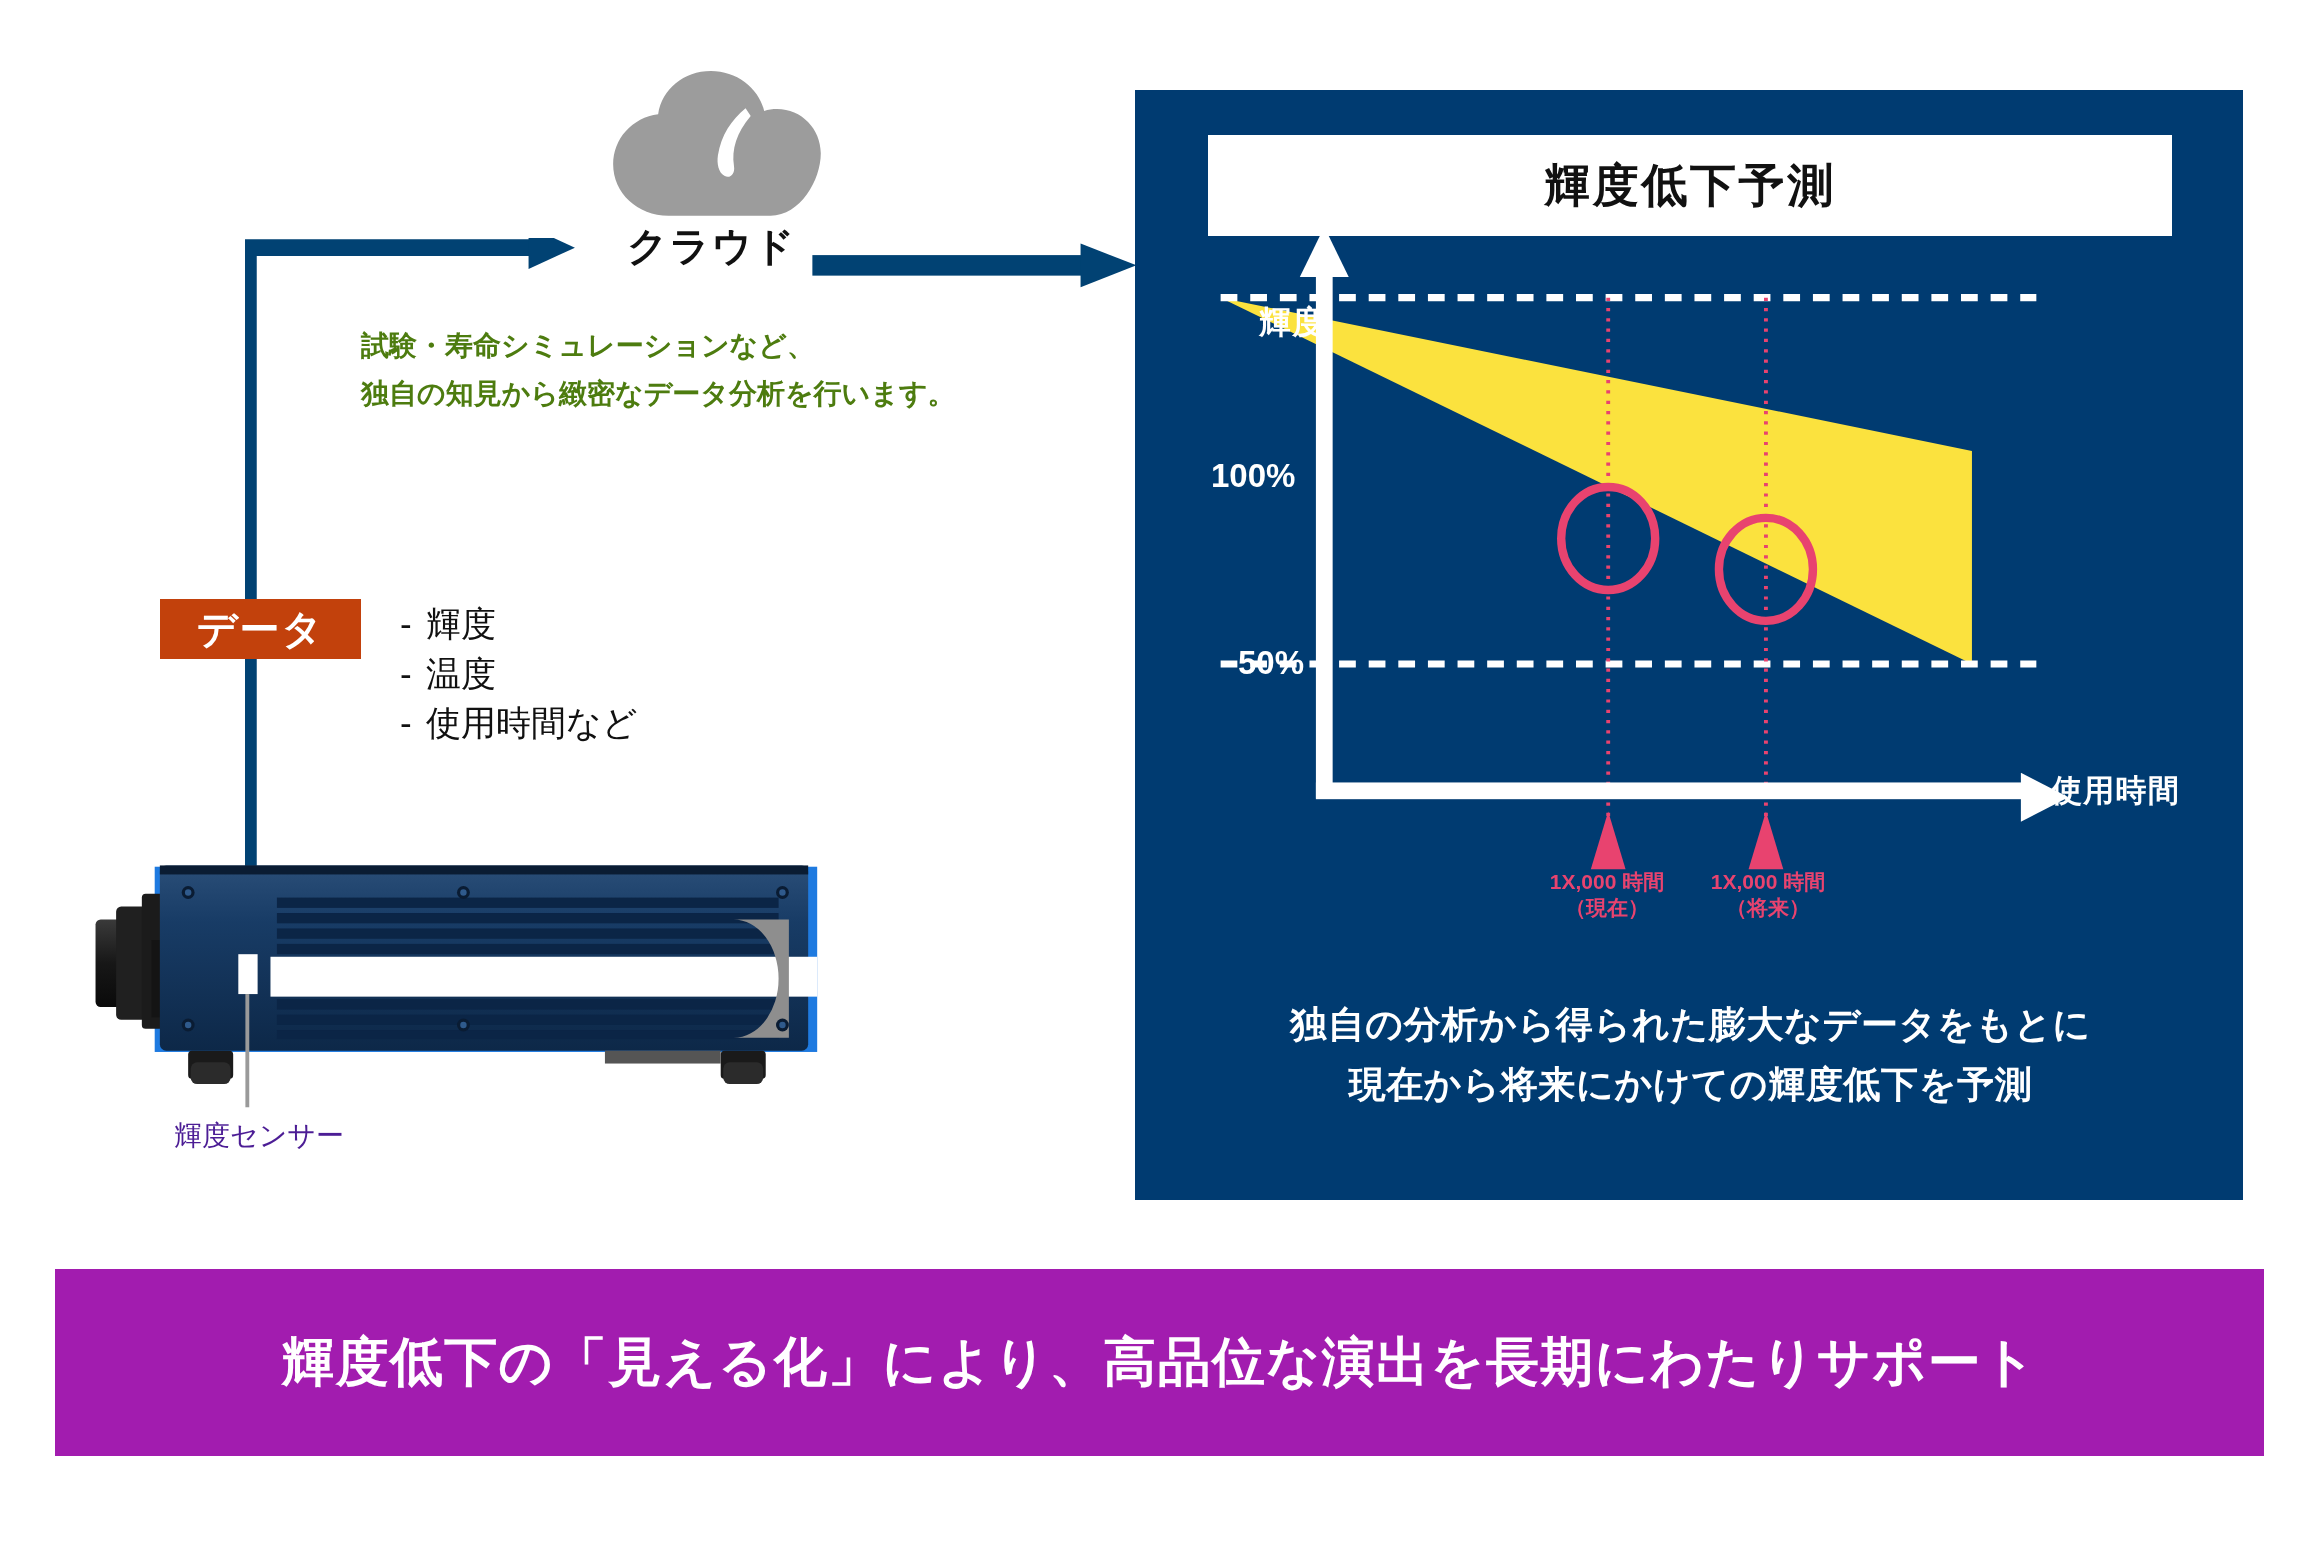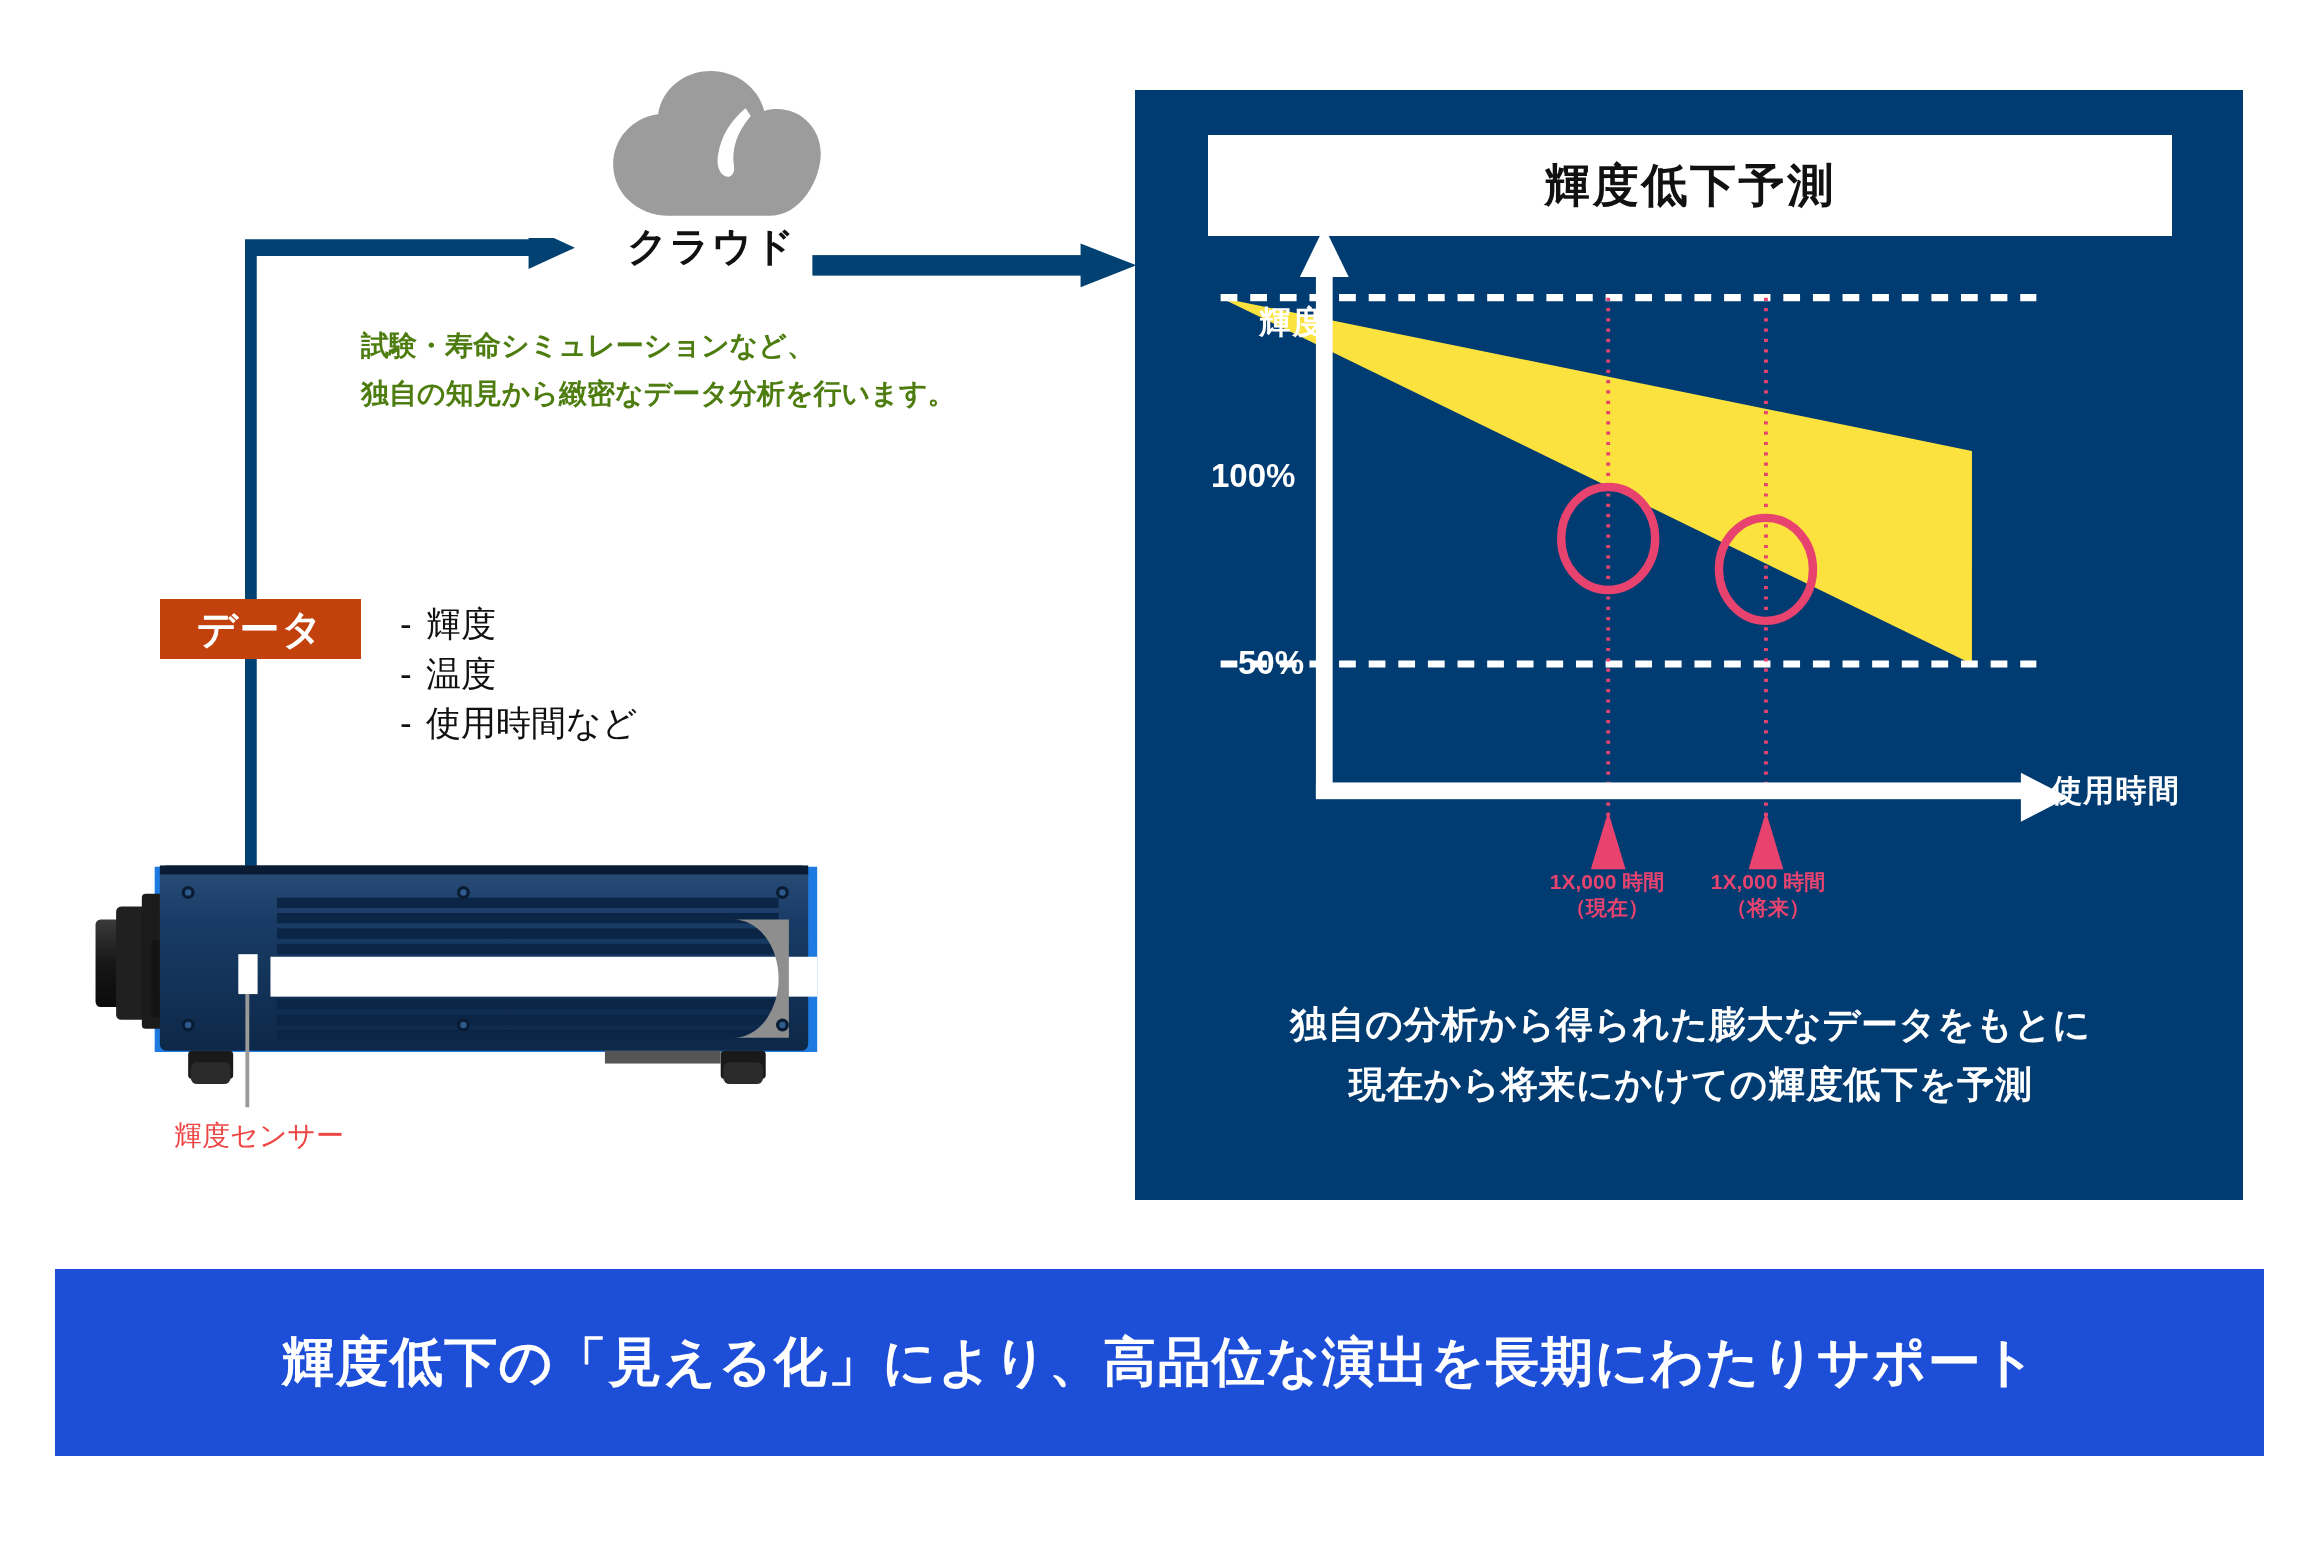--- a/index.html
+++ b/index.html
@@ -19,21 +19,21 @@
     font-size:28px;line-height:1.72;color:#4d7c0f;font-weight:700;}
 
   #data-badge{left:160px;top:599px;width:201px;height:60px;background:#c2410c;
      display:flex;align-items:center;justify-content:center;}
   #data-badge span{color:#fff;font-size:40px;font-weight:bold;letter-spacing:1.9px;}
 
   #data-list{left:364px;top:599px;font-size:35px;line-height:1.42;color:#111;font-weight:500;margin-left:36px;}
   #data-list div{white-space:nowrap;}
   #data-list .dash{display:inline-block;width:26px;}
 
-  #sensor-label{left:174px;top:1117px;font-size:28px;color:#ef4444;font-weight:500;white-space:nowrap;}
+  #sensor-label{left:174px;top:1117px;font-size:28px;color:#4c1d95;font-weight:500;white-space:nowrap;}
 
   
   #panel{left:1135px;top:90px;width:1108px;height:1110px;background:#003B71;}
   #panel-title-box{left:1208px;top:135px;width:964px;height:101px;background:#ffffff;
      display:flex;align-items:center;justify-content:center;}
   #panel-title-box span{font-size:46px;font-weight:bold;color:#111;letter-spacing:2.6px;}
 
   #y-axis-caption{left:1259px;top:301px;font-size:32px;color:#fff;font-weight:bold;letter-spacing:1.3px;}
   #x-axis-caption{left:2051px;top:770px;font-size:31px;color:#fff;font-weight:bold;letter-spacing:1.3px;}
 
@@ -42,21 +42,21 @@
 
   .mkr{position:absolute;text-align:center;color:#E8436F;font-weight:bold;
        font-size:21px;line-height:1.22;white-space:nowrap;}
   #mkr-now{left:1446px;top:869px;width:322px;}
   #mkr-future{left:1607px;top:869px;width:322px;}
 
   #panel-caption{left:1159px;top:995px;width:1063px;text-align:center;
      color:#fff;font-size:37px;font-weight:bold;line-height:1.62;letter-spacing:0.6px;}
 
   
-  #banner{left:55px;top:1269px;width:2209px;height:187px;background:#1d4ed8;
+  #banner{left:55px;top:1269px;width:2209px;height:187px;background:#a21caf;
      display:flex;align-items:center;justify-content:center;}
   #banner span{color:#fff;font-size:53px;font-weight:bold;letter-spacing:1.3px;}
 </style>
 </head>
 <body>
 
 <svg class="abs" id="cloud-icon" viewBox="0 0 350 230">
   <path d="M108 225 C 60 225 22 190 22 145 C 22 105 52 72 92 67 C 98 28 132 0 174 0
            C 214 0 248 26 257 62 C 263 60 270 59 277 59 C 315 59 345 90 345 128
            C 345 170 313 225 267 225 Z" fill="#9C9C9C"></path>

